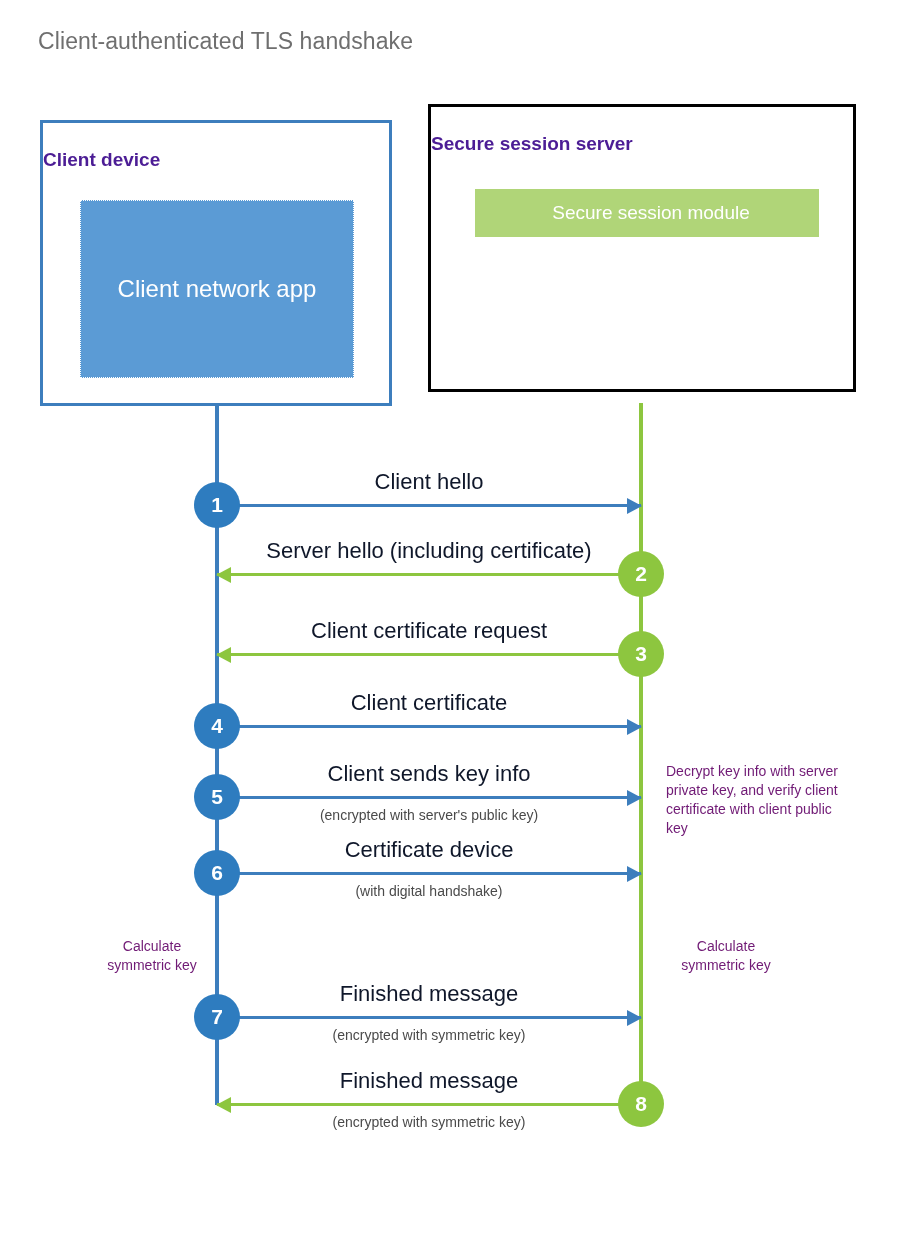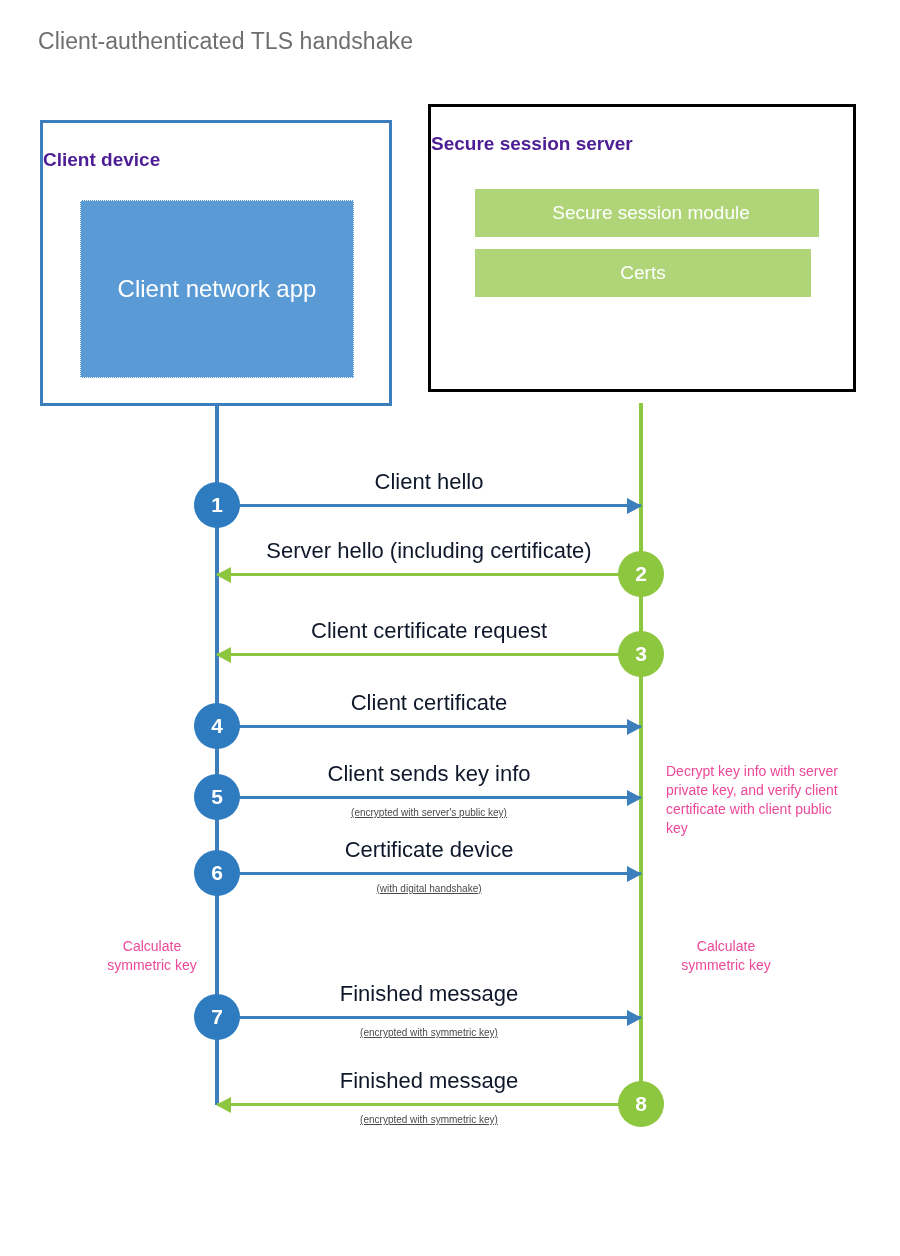--- a/index.html
+++ b/index.html
@@ -163,25 +163,24 @@
     font-size: 22px;
     color: #0f172a;
     top: -36px;
     white-space: nowrap;
   }
   .msg-sublabel {
     position: absolute;
     left: 217px;
     width: 424px;
     text-align: center;
-    font-size: 10px;
+    font-size: 14px;
     color: #4a4a4a;
     top: 10px;
     white-space: nowrap;
-    text-decoration: underline;
   }
 
   
   .step-badge {
     position: absolute;
     width: 46px;
     height: 46px;
     border-radius: 50%;
     display: flex;
     align-items: center;
@@ -198,21 +197,21 @@
   .step-badge.server-side {
     left: 618px;
     background: #8dc63f;
   }
 
   
   .side-note {
     position: absolute;
     font-size: 14px;
     line-height: 19px;
-    color: #ec4899;
+    color: #701a75;
   }
   .side-note.left-note {
     left: 92px;
     width: 120px;
     text-align: center;
   }
   .side-note.right-note {
     left: 666px;
     width: 180px;
     text-align: left;
@@ -230,21 +229,20 @@
   <div class="page-title">Client-authenticated TLS handshake</div>
 
   <div class="party-box client">
     <div class="party-title">Client device</div>
     <div class="client-app">Client network app</div>
   </div>
 
   <div class="party-box server">
     <div class="party-title">Secure session server</div>
     <div class="server-bar b1">Secure session module</div>
-    <div class="server-bar b2">Certs</div>
   </div>
 
   <div class="lifeline client-line"></div>
   <div class="lifeline server-line"></div>
 
   <div id="messages-layer">
       <div class="msg-row" style="top: 505px;">
         <div class="msg-line to-server"></div>
         <div class="arrowhead right"></div>
         <div class="msg-label">Client hello</div>

